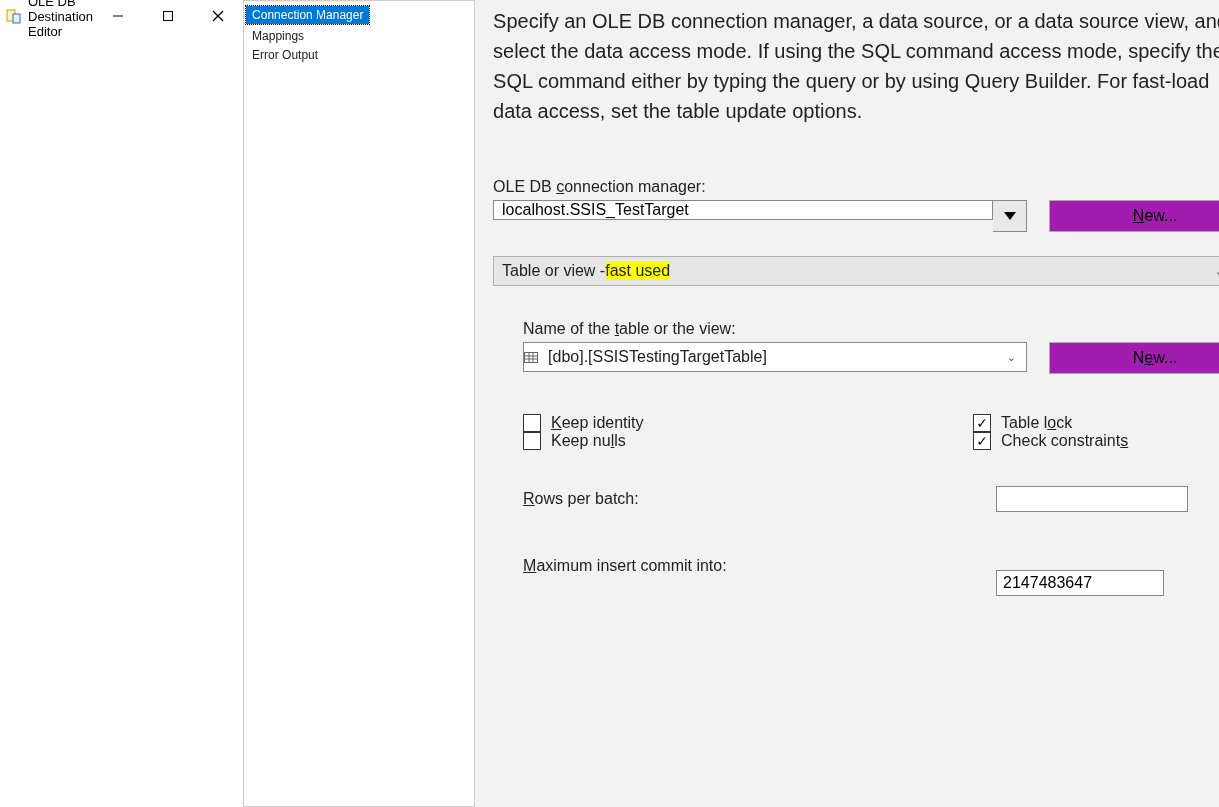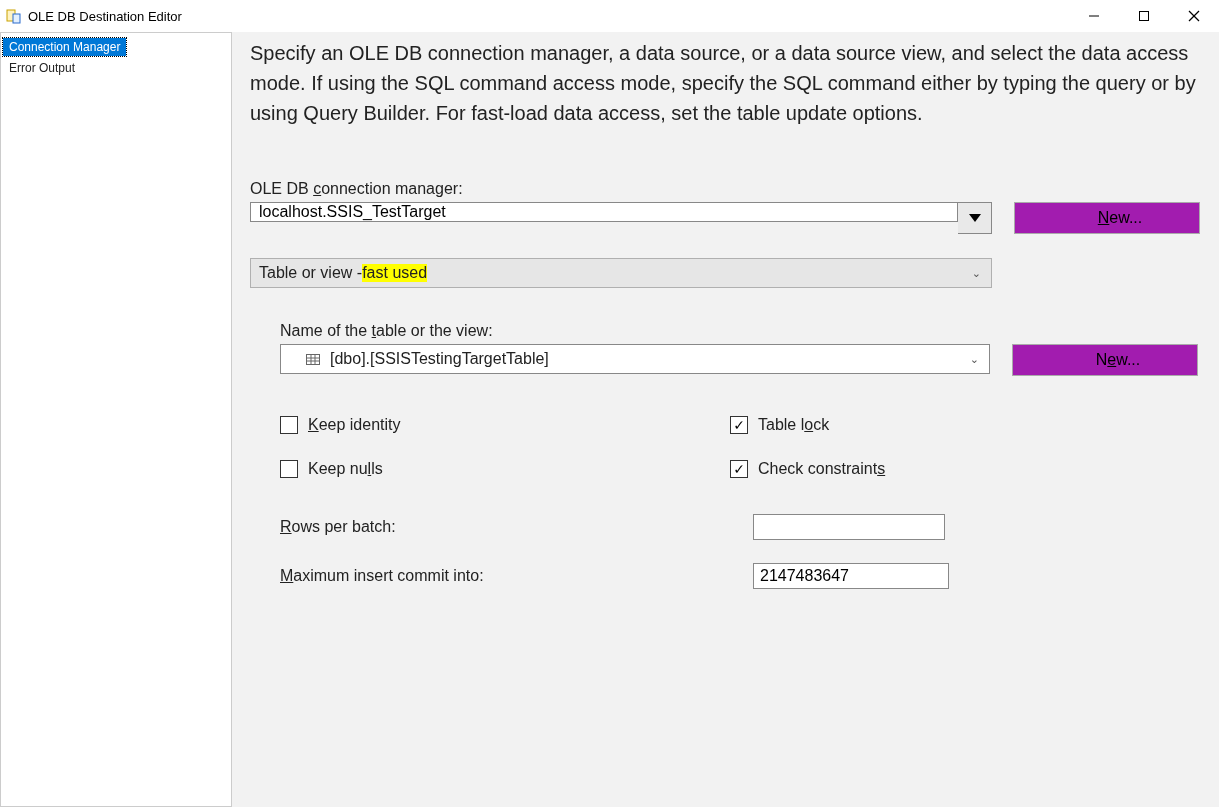--- a/index.html
+++ b/index.html
@@ -5,21 +5,21 @@
   * { box-sizing: border-box; }
   html, body {
     margin: 0; padding: 0;
     width: 1219px; height: 807px;
     font-family: "Segoe UI", Tahoma, sans-serif;
     font-size: 15px;
     color: #222;
     background: #fff;
     overflow: hidden;
   }
-  .window { width: 100%; height: 100%; display: flex; flex-direction: column; }
+  .window { width: 100%; height: 100%; display: flex; flex-direction: row; }
   .titlebar {
     height: 32px;
     display: flex;
     align-items: center;
     padding-left: 6px;
     background: #fff;
   }
   .titlebar .ticon {
     width: 16px; height: 16px; margin-right: 6px;
     display: inline-flex; align-items: center; justify-content: center;
@@ -124,37 +124,37 @@
   }
   .hl { background: #ffff00; }
   .sub-indent { margin-left: 30px; }
   .table-combo {
     flex: 1;
     height: 30px;
     border: 1px solid #888;
     background: #fff;
     display: flex;
     align-items: center;
-    padding: 0 25px;
+    padding: 0 0;
     font-size: 16px;
     position: relative;
   }
   .table-combo .tbl-ico {
     width: 14px; height: 11px; margin-right: 10px;
     display: inline-flex;
   }
   .table-combo .chev {
     position: absolute; right: 10px; top: 50%; transform: translateY(-50%);
     color: #555; font-size: 11px;
   }
   .chk-row {
     display: flex;
     margin-top: 40px;
   }
-  .chk-col { display: flex; flex-direction: column; gap: 26px; }
+  .chk-col { display: flex; flex-direction: column; }
   .chk-col.left { width: 450px; }
   .chk {
     display: flex; align-items: center;
     font-size: 16px;
   }
   .chk .box {
     width: 18px; height: 18px;
     border: 1.5px solid #333;
     background: #fff;
     margin-right: 10px;
@@ -222,20 +222,21 @@
             <line x1="11" y1="1" x2="1" y2="11" stroke="#000" stroke-width="1.2"></line>
           </svg>
       </div>
     </div>
   </div>
 
 
   <div class="client">
     <div class="sidebar">
       <div class="side-item-wrap"><span class="side-item selected">Connection Manager</span></div>
+      <div class="side-item-wrap"><span class="side-item">Mappings</span></div>
       <div class="side-item-wrap"><span class="side-item">Error Output</span></div>
     </div>
 
     <div class="main">
       <div class="instr">Specify an OLE DB connection manager, a data source, or a data source view, and select the data access mode. If using the SQL command access mode, specify the SQL command either by typing the query or by using Query Builder. For fast-load data access, set the table update options.</div>
 
       <div class="field-label">
         <span>OLE DB </span><u>c</u><span>onnection manager:</span>
       </div>
       <div class="row">
@@ -305,20 +306,20 @@
         <div class="input-grid">
           <div class="field-label" style="margin:0">
             <u>R</u><span>ows per batch:</span>
           </div>
           <input class="sm-input" value="" style="">
 
           <div class="field-label" style="margin:0">
             <u>M</u><span>aximum insert commit into:</span>
           </div>
           <span class="hl-box" style="width:168px">
-            <input class="sm-input" style="width: 196px;" value="2147483647">
+            <input class="sm-input" style="width: 168px; margin-top: 35px;" value="2147483647">
           </span>
         </div>
 
       </div>
     </div>
   </div>
 </div>
 
 </body></html>

